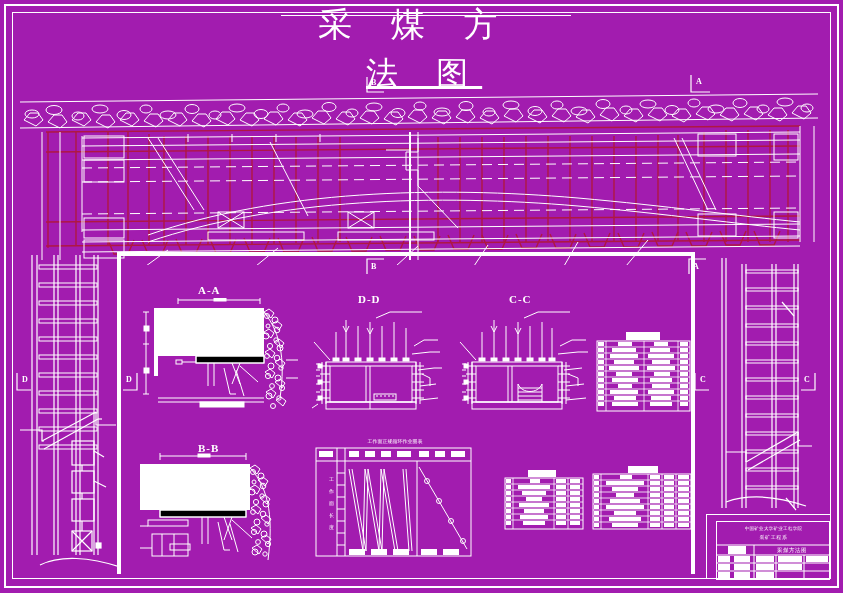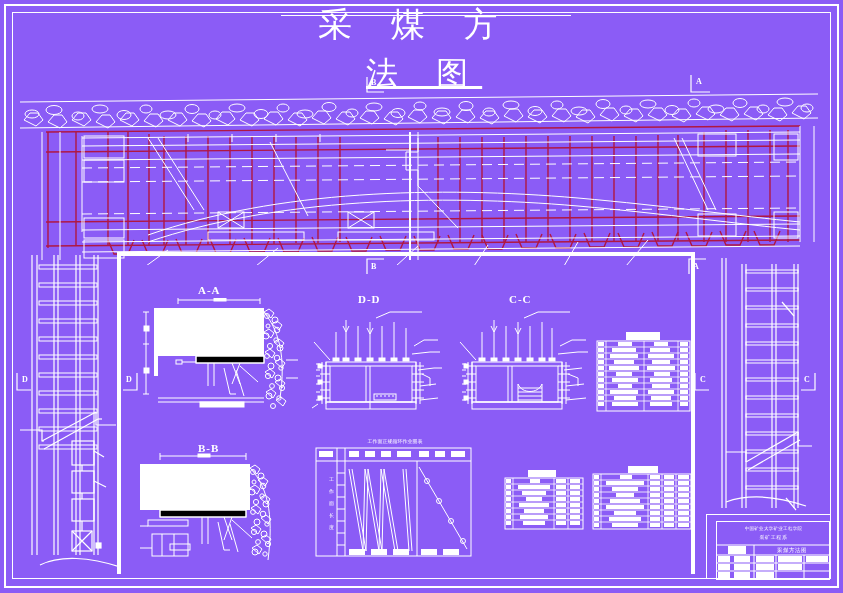--- a/index.html
+++ b/index.html
@@ -1,17 +1,17 @@
 <!DOCTYPE html>
 <html><head>
 <meta charset="utf-8">
 <style>
   html,body{margin:0;padding:0;background:#000;}
   body{width:843px;height:593px;overflow:hidden;font-family:"Liberation Sans",sans-serif;}
-  #root{position:relative;width:843px;height:593px;background:#8b5cf6;}
+  #root{position:relative;width:843px;height:593px;background:#a21caf;}
   .abs{position:absolute;}
   .wline{background:#ffffff;}
   .title-cn{position:absolute;color:#fff;font-family:"DejaVu Sans",sans-serif;font-weight:400;}
   .seclbl{position:absolute;color:#ffffff;font-family:"Liberation Serif",serif;font-size:11px;font-weight:bold;letter-spacing:1px;}
   .mark{position:absolute;color:#fff;font-family:"Liberation Serif",serif;font-size:8px;font-weight:bold;}
   svg{display:block;}
   .tblock{position:absolute;color:#fff;font-family:"DejaVu Sans",sans-serif;text-align:center;white-space:nowrap;}
 </style>
 </head>
 <body>

